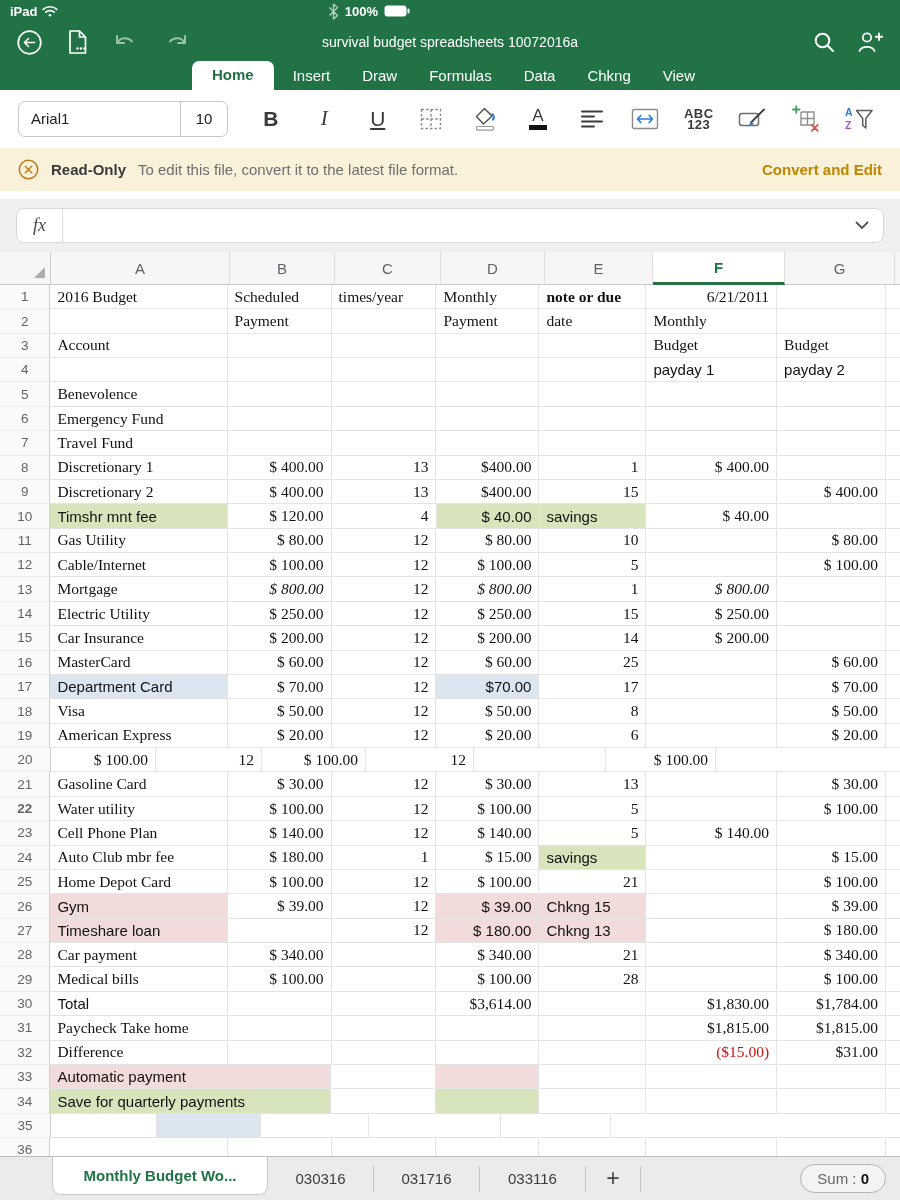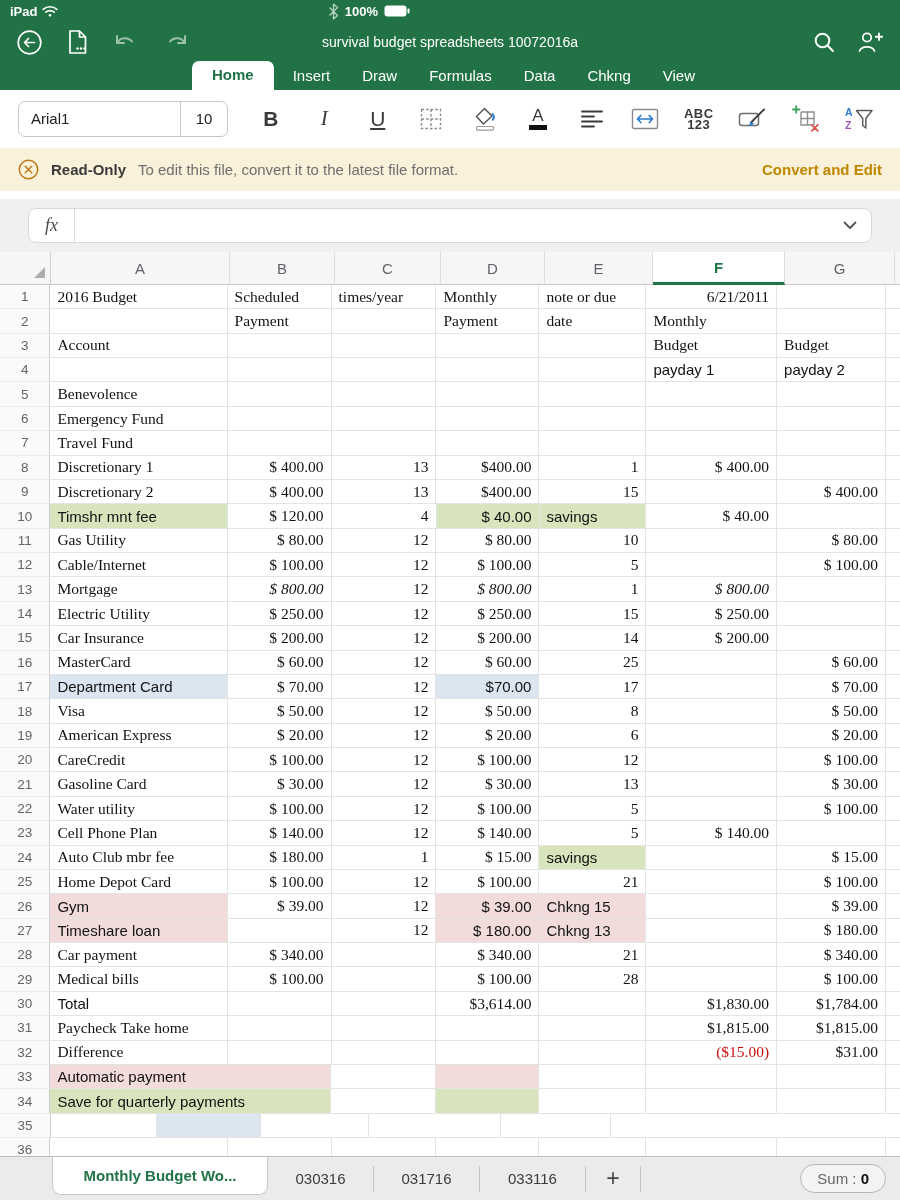--- a/index.html
+++ b/index.html
@@ -36,21 +36,21 @@
   .tg { font-size:21px; color:#3a3a3a; }
   .nf { font-size:13px; font-weight:bold; color:#3a3a3a; line-height:11px; text-align:center; letter-spacing:.5px; }
 
   
   .banner { height:44px; background:#faf1da; display:flex; align-items:center; padding:0 18px; gap:12px; }
   .banner-title { font-size:15px; font-weight:bold; color:#3a3a3a; }
   .banner-msg { font-size:15px; color:#6f6f6f; }
   .banner-action { margin-left:auto; font-size:15px; font-weight:bold; color:#bf8600; background:none; border:none; cursor:pointer; }
 
   
-  .formula-row { height:53px; background:#f0f0f1; padding:9px 28px;margin-top:8px; }
+  .formula-row { height:53px; background:#f0f0f1; padding:9px 16px;margin-top:8px; }
   .formula-box { height:35px; background:#fff; border:1px solid #d8d8d8; border-radius:8px; display:flex; align-items:center; }
   .fx { width:46px; text-align:center; font-family:"Liberation Serif", serif; font-style:italic; font-size:18px; color:#4a4a4a;
         border-right:1px solid #ddd; align-self:stretch; display:flex; align-items:center; justify-content:center; }
   .formula-input { flex:1; border:none; outline:none; font-size:15px; padding:0 10px; background:transparent; }
   .fb-chevron { width:42px; display:flex; align-items:center; justify-content:center; background:none; border:none; cursor:pointer; }
 
   
   .col-headers { height:33px; display:flex; background:#f6f6f7; }
   .ch { display:flex; align-items:center; justify-content:center; font-size:15px; color:#5f6368;
         border-right:1px solid #dcdcdc; border-bottom:1px solid #c9c9c9; cursor:pointer; }
@@ -299,21 +299,21 @@
       <div class="ch" style="flex: 1 1 0%; border-right: none;"></div>
     </div>
 
   <div class="grid-body" id="gridBody">
       <div class="grid-row">
         <div class="gut" style="width: 51px;">1</div>
         <div class="c" style="width: 179px;">2016 Budget</div>
         <div class="c" style="width: 105px;">Scheduled</div>
         <div class="c" style="width: 106px;">times/year</div>
         <div class="c" style="width: 104px;">Monthly</div>
-        <div class="c" style="width: 108px;">note or due</div>
+        <div class="c" style="width: 108px; font-weight: bold;">note or due</div>
         <div class="c ar" style="width: 132px;">6/21/2011</div>
         <div class="c" style="width: 110px;"></div>
         <div class="c sliver"></div>
       </div>
       <div class="grid-row">
         <div class="gut" style="width: 51px;">2</div>
         <div class="c" style="width: 179px;"></div>
         <div class="c" style="width: 105px;">Payment</div>
         <div class="c" style="width: 106px;"></div>
         <div class="c" style="width: 104px;">Payment</div>
@@ -504,42 +504,41 @@
         <div class="c ar" style="width: 105px;">$ 20.00</div>
         <div class="c ar" style="width: 106px;">12</div>
         <div class="c ar" style="width: 104px;">$ 20.00</div>
         <div class="c ar" style="width: 108px;">6</div>
         <div class="c" style="width: 132px;"></div>
         <div class="c ar" style="width: 110px;">$ 20.00</div>
         <div class="c sliver"></div>
       </div>
       <div class="grid-row">
         <div class="gut" style="width: 51px;">20</div>
-        <div class="c" style="width: 179px;">CareCredit</div>
         <div class="c ar" style="width: 105px;">$ 100.00</div>
         <div class="c ar" style="width: 106px;">12</div>
         <div class="c ar" style="width: 104px;">$ 100.00</div>
         <div class="c ar" style="width: 108px;">12</div>
         <div class="c" style="width: 132px;"></div>
         <div class="c ar" style="width: 110px;">$ 100.00</div>
         <div class="c sliver"></div>
       </div>
       <div class="grid-row">
         <div class="gut" style="width: 51px;">21</div>
         <div class="c" style="width: 179px;">Gasoline Card</div>
         <div class="c ar" style="width: 105px;">$ 30.00</div>
         <div class="c ar" style="width: 106px;">12</div>
         <div class="c ar" style="width: 104px;">$ 30.00</div>
         <div class="c ar" style="width: 108px;">13</div>
         <div class="c" style="width: 132px;"></div>
         <div class="c ar" style="width: 110px;">$ 30.00</div>
         <div class="c sliver"></div>
       </div>
       <div class="grid-row">
-        <div class="gut" style="width: 51px;">22</div>
+        <div class="gut" style="width: 51px; font-weight: bold;">22</div>
         <div class="c" style="width: 179px;">Water utility</div>
         <div class="c ar" style="width: 105px;">$ 100.00</div>
         <div class="c ar" style="width: 106px;">12</div>
         <div class="c ar" style="width: 104px;">$ 100.00</div>
         <div class="c ar" style="width: 108px;">5</div>
         <div class="c" style="width: 132px;"></div>
         <div class="c ar" style="width: 110px;">$ 100.00</div>
         <div class="c sliver"></div>
       </div>
       <div class="grid-row">

